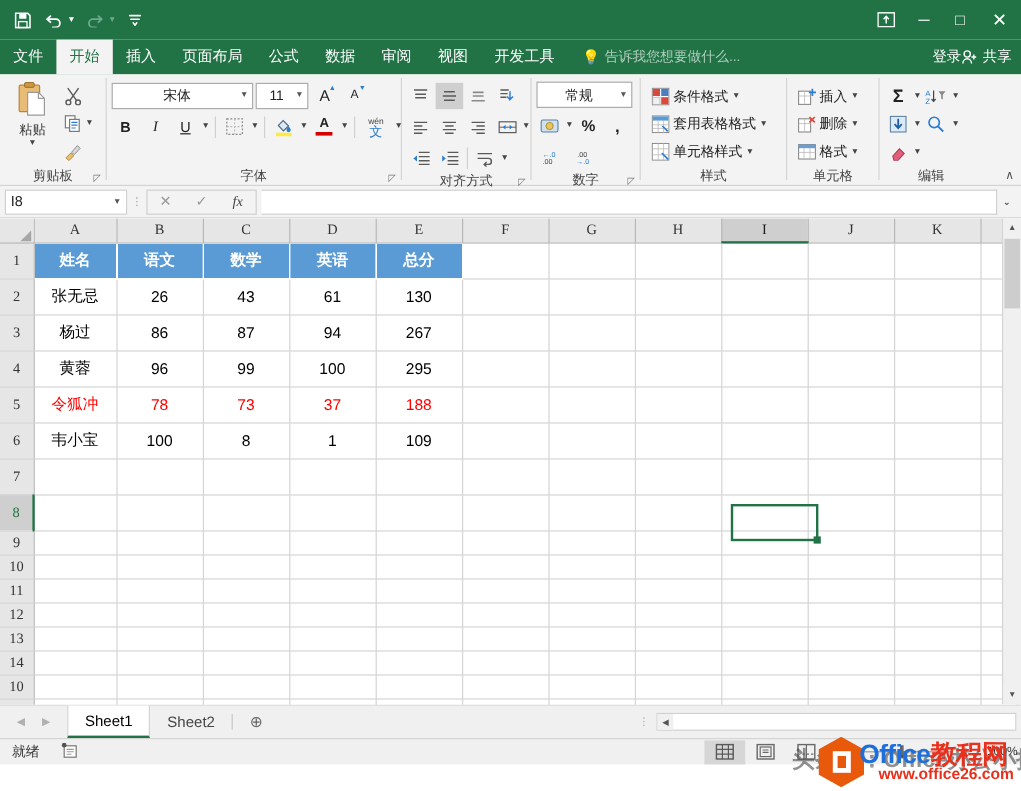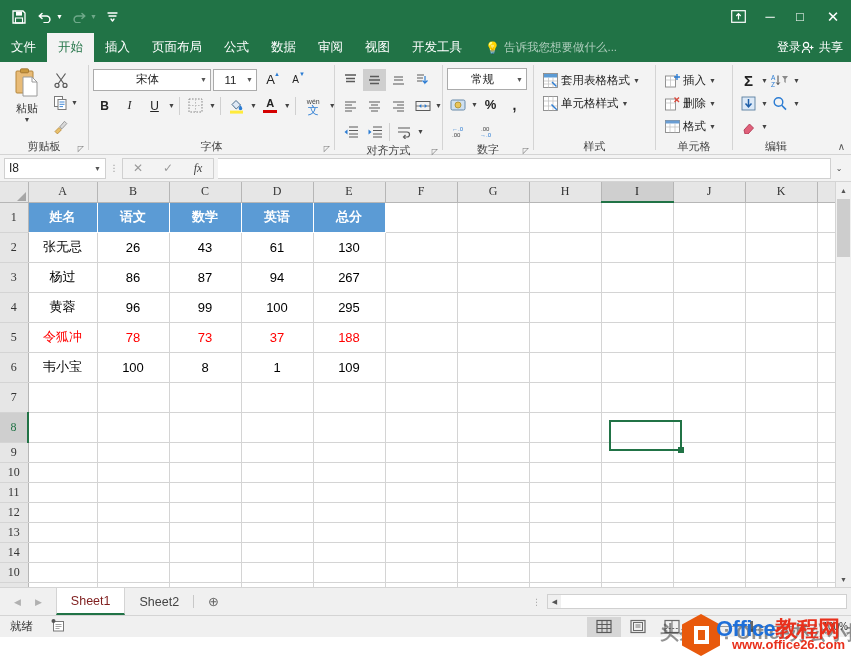--- a/index.html
+++ b/index.html
@@ -197,21 +197,21 @@
   .tabbar {
     height: 28px; background: #f0f0f0; display: flex; align-items: stretch;
     border-top: 1px solid #d4d4d4;
   }
   .navarrows { display: flex; align-items: center; gap: 14px; padding: 0 14px; }
   .navarrow { font-size: 9px; color: #b0b0b0; }
   .sheet-tab {
     display: flex; align-items: center; padding: 0 14px; font-size: 12.5px; color: #444;
   }
   .sheet-tab.active {
-    background: #ffffff; color: #7f1d1d; font-weight: normal;
+    background: #ffffff; color: #000000; font-weight: normal;
     border-bottom: 2px solid #217346; border-left: 1px solid #d4d4d4; border-right: 1px solid #d4d4d4;
   }
   .tab-div { width: 1px; background: #c8c8c8; margin: 7px 0; }
   .addsheet { display: flex; align-items: center; padding: 0 14px; font-size: 13px; color: #666; }
   .tabbar-right { margin-left: auto; display: flex; align-items: center; }
   .hgrip { color: #aaa; font-size: 9px; padding: 0 6px; }
   .hscroll {
     width: 300px; height: 15px; background: #fff; border: 1px solid #d0d0d0;
     display: flex; align-items: center; margin-right: 4px; position: relative;
   }
@@ -562,20 +562,33 @@
     <div class="grp-label">
       <span>数字</span>
       <span class="dlg-launch">◸</span>
     </div>
   </div>
   <div class="grp-sep"></div>
 
   <div class="grp" style="width:121px">
     <div class="grp-body">
       <div class="menu-col">
+        <div class="menu-item">
+          <span class="mini-ico">
+            <svg width="15" height="15" viewBox="0 0 15 15">
+                <rect x="0.5" y="0.5" width="14" height="14" fill="#fff" stroke="#888" stroke-width="0.9"></rect>
+                <rect x="1" y="1" width="6" height="6" fill="#d94a3d"></rect>
+                <rect x="8" y="1" width="6" height="6" fill="#4a7fc1"></rect>
+                <rect x="1" y="8" width="6" height="6" fill="#f0f0f0" stroke="#aaa" stroke-width="0.6"></rect>
+                <rect x="8" y="8" width="6" height="6" fill="#d94a3d"></rect>
+              </svg>
+          </span>
+          <span>条件格式</span>
+          <span class="tiny-caret">▼</span>
+        </div>
         <div class="menu-item">
           <span class="mini-ico">
             <svg width="15" height="15" viewBox="0 0 15 15">
                 <rect x="0.5" y="0.5" width="14" height="14" fill="#fff" stroke="#888" stroke-width="0.9"></rect>
                 <rect x="1" y="1" width="13" height="3.5" fill="#5b9bd5"></rect>
                 <path d="M1 8h13M1 11h13M5.5 4.5v10M10 4.5v10" stroke="#bbb" stroke-width="0.7"></path>
                 <path d="M9 9 13.5 13.5" stroke="#2b7cd3" stroke-width="1.4"></path>
               </svg>
           </span>
           <span>套用表格格式</span>

